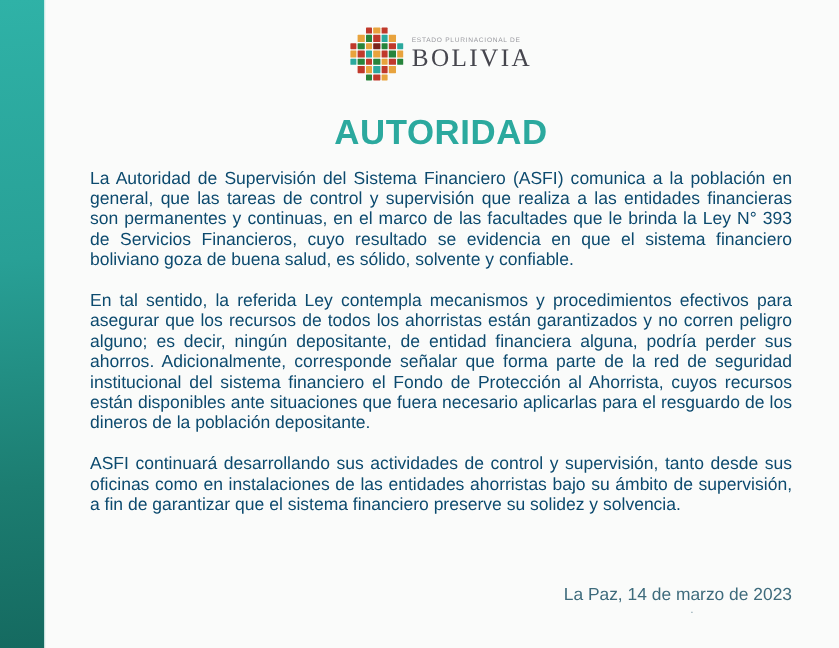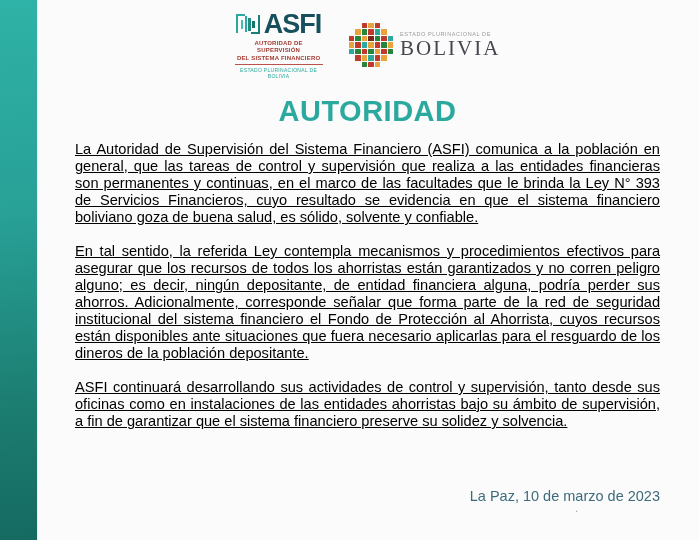--- a/index.html
+++ b/index.html
@@ -69,24 +69,23 @@
   .title{
     text-align:center;
     color:#2ba99e;
     font-size:29px;font-weight:bold;letter-spacing:.5px;
     margin:21px 0 0 0;
   }
   
   .body-text{margin-top:13px;}
   .body-text p{
     margin:0 0 17px 0;
-    color:#000000;
+    color:#0c4a6e;
     font-size:14.6px;line-height:17px;
     text-align:justify;
-    text-decoration:underline;
   }
   
   .date-line{
     margin-top:58px;
     text-align:right;
     color:#3e6b7c;font-size:14.5px;
   }
   .tiny-dot{
     text-align:right;padding-right:82px;
     color:#8aa4ae;font-size:10px;line-height:10px;
@@ -94,40 +93,20 @@
 </style>
 </head>
 <body>
 
 <div class="side-band"></div>
 
 <div class="content">
 
   <div class="header">
 
-    <div class="asfi-logo">
-      <div class="asfi-top">
-        <span class="asfi-icon">
-          <span class="bracket-l"></span>
-          <span class="bracket-r"></span>
-          <span class="asfi-bars">
-              <i></i>
-              <i></i>
-              <i></i>
-              <i></i>
-            </span>
-        </span>
-        <span class="asfi-word">ASFI</span>
-      </div>
-      <div class="asfi-sub">
-        <div class="red">AUTORIDAD DE SUPERVISIÓN</div>
-        <div class="red">DEL SISTEMA FINANCIERO</div>
-        <div class="teal">ESTADO PLURINACIONAL DE BOLIVIA</div>
-      </div>
-    </div>
 
     <div class="bolivia-logo">
       <span class="chakana">
           <i></i>
           <i></i>
           <i style="background: rgb(192, 57, 43);"></i>
           <i style="background: rgb(232, 163, 61);"></i>
           <i style="background: rgb(192, 57, 43);"></i>
           <i></i>
           <i></i>
@@ -183,16 +162,16 @@
   </div>
 
   <h1 class="title">AUTORIDAD</h1>
 
   <div class="body-text">
     <p>La Autoridad de Supervisión del Sistema Financiero (ASFI) comunica a la población en general, que las tareas de control y supervisión que realiza a las entidades financieras son permanentes y continuas, en el marco de las facultades que le brinda la Ley N° 393 de Servicios Financieros, cuyo resultado se evidencia en que el sistema financiero boliviano goza de buena salud, es sólido, solvente y confiable.</p>
     <p>En tal sentido, la referida Ley contempla mecanismos y procedimientos efectivos para asegurar que los recursos de todos los ahorristas están garantizados y no corren peligro alguno; es decir, ningún depositante, de entidad financiera alguna, podría perder sus ahorros. Adicionalmente, corresponde señalar que forma parte de la red de seguridad institucional del sistema financiero el Fondo de Protección al Ahorrista, cuyos recursos están disponibles ante situaciones que fuera necesario aplicarlas para el resguardo de los dineros de la población depositante.</p>
     <p>ASFI continuará desarrollando sus actividades de control y supervisión, tanto desde sus oficinas como en instalaciones de las entidades ahorristas bajo su ámbito de supervisión, a fin de garantizar que el sistema financiero preserve su solidez y solvencia.</p>
   </div>
 
-  <div class="date-line">La Paz, 10 de marzo de 2023</div>
+  <div class="date-line">La Paz, 14 de marzo de 2023</div>
   <div class="tiny-dot">.</div>
 
 </div>
 
 </body></html>

